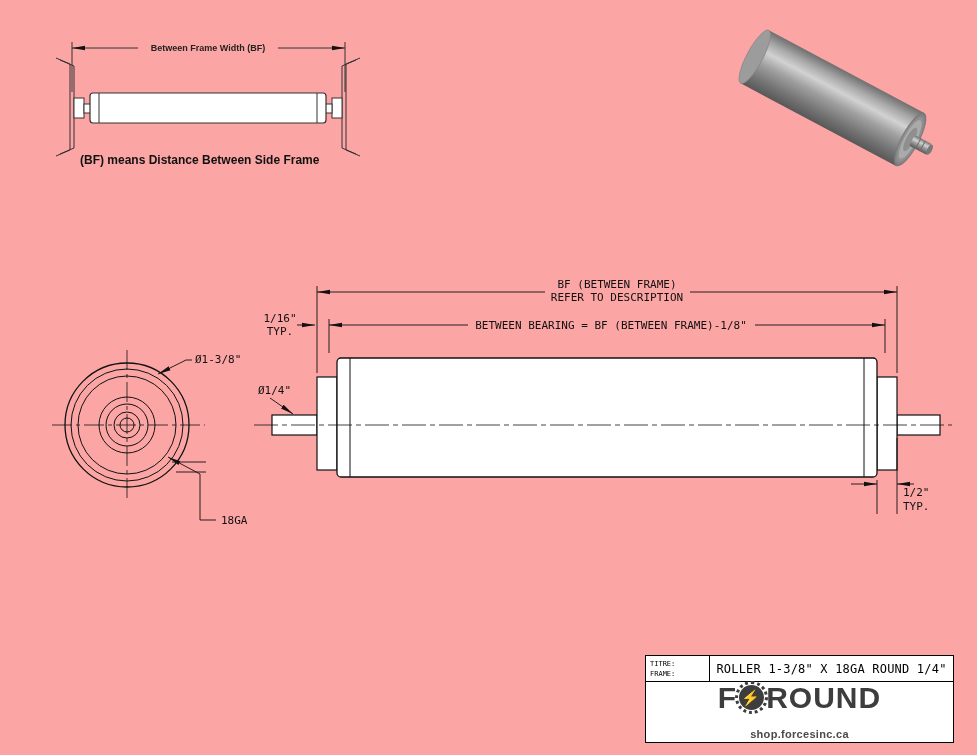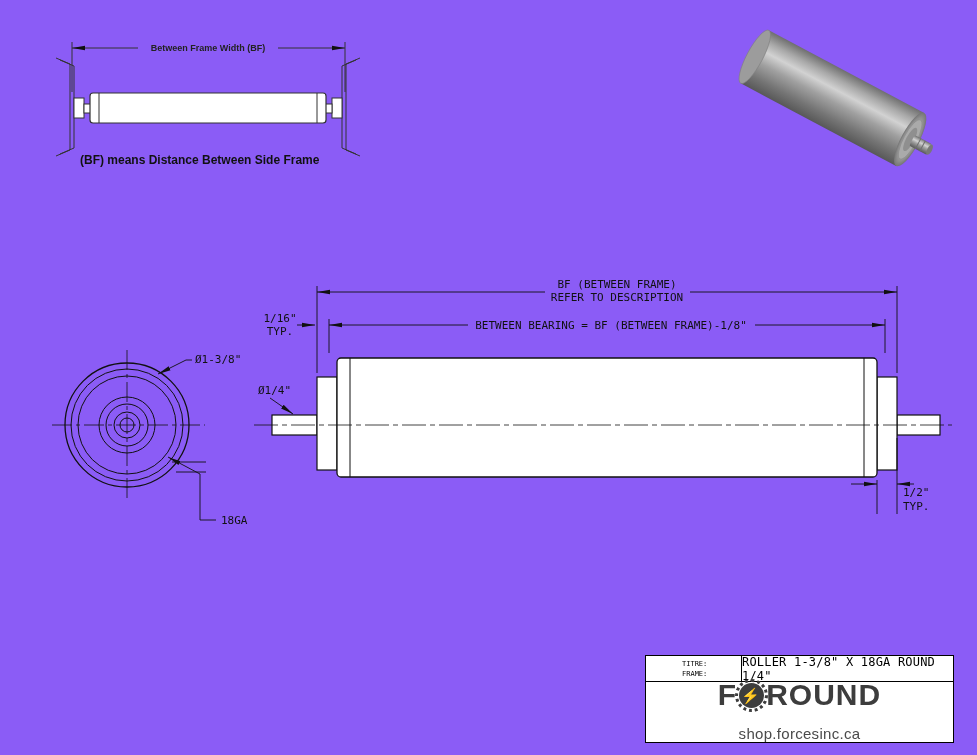--- a/index.html
+++ b/index.html
@@ -1,39 +1,39 @@
 <!DOCTYPE html>
 <html><head>
 <meta charset="utf-8">
 <style>
   html,body{margin:0;padding:0;background:#fff;}
-  .canvas{position:relative;width:977px;height:755px;background:#8b5cf6;overflow:hidden;
+  .canvas{position:relative;width:977px;height:755px;background:#fca5a5;overflow:hidden;
           font-family:"Liberation Sans",sans-serif;}
   svg{position:absolute;left:0;top:0;}
   svg text{fill:#111;}
   .dim{font-family:"DejaVu Sans Mono",monospace;font-size:11px;}
   .small-dim{font-family:"Liberation Sans",sans-serif;font-size:9px;font-weight:600;fill:#222;}
   .caption{font-family:"Liberation Sans",sans-serif;font-size:12px;font-weight:bold;fill:#111;}
 
   
   .title-block{position:absolute;left:645px;top:655px;width:309px;height:88px;
                border:1px solid #000;background:#fff;box-sizing:border-box;}
   .tb-row{display:flex;height:26px;border-bottom:1px solid #000;box-sizing:border-box;}
   .tb-label-cell{width:64px;border-right:1px solid #000;padding:3px 4px;box-sizing:border-box;
-                 font-family:"DejaVu Sans Mono",monospace;font-size:7px;line-height:1.45;color:#000;margin-left:32px;}
+                 font-family:"DejaVu Sans Mono",monospace;font-size:7px;line-height:1.45;color:#000;}
   .tb-title-cell{flex:1;display:flex;align-items:center;justify-content:center;
                  font-family:"DejaVu Sans Mono",monospace;font-size:12px;letter-spacing:.2px;color:#000;}
   .tb-logo-row{display:flex;flex-direction:column;align-items:center;justify-content:center;height:58px;}
   .forces-logo{display:flex;align-items:center;font-weight:bold;font-size:30px;
                color:#3d3d3d;letter-spacing:1px;line-height:1;}
   .gear{width:25px;height:25px;border-radius:50%;background:#3d3d3d;display:flex;align-items:center;
         justify-content:center;margin:0 2px;position:relative;}
   .gear::before{content:"";position:absolute;inset:-4px;border-radius:50%;border:3px dotted #3d3d3d;}
   .bolt{color:#f5a623;font-size:15px;line-height:1;position:relative;z-index:1;}
-  .website{font-weight:normal;font-size:15px;color:#4a4a4a;margin-top:15px;letter-spacing:.3px;}
+  .website{font-weight:bold;font-size:11px;color:#4a4a4a;margin-top:15px;letter-spacing:.3px;}
 </style>
 </head>
 <body>
 
 <div class="canvas">
 
 <svg width="977" height="755" viewBox="0 0 977 755">
   <defs>
     <marker id="arr" viewBox="0 0 10 10" refX="10" refY="5" markerWidth="13" markerHeight="13" markerUnits="userSpaceOnUse" orient="auto-start-reverse">
       <path d="M0,3.3 L10,5 L0,6.7 Z" fill="#111"></path>

